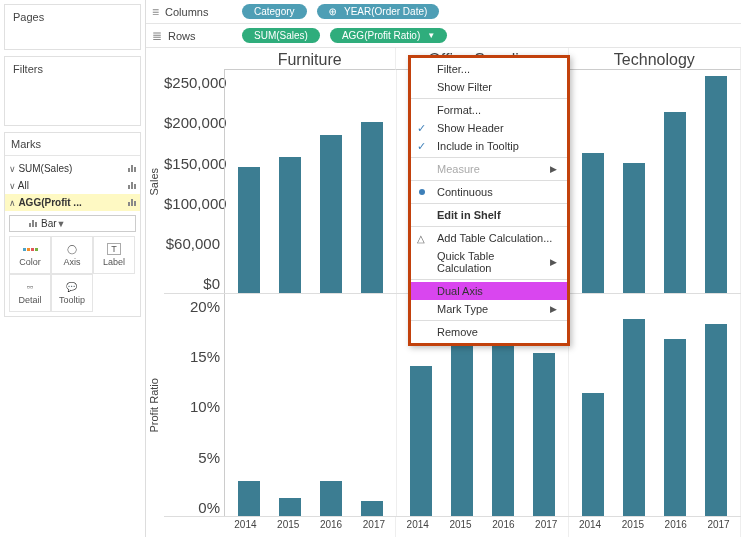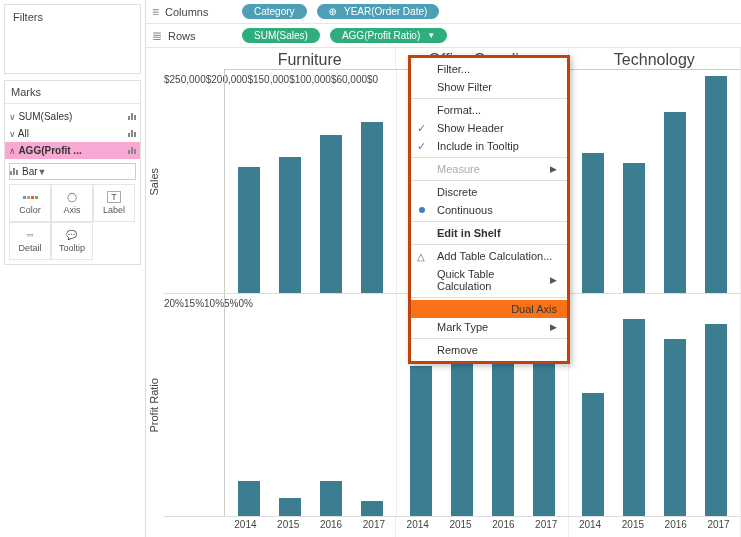--- a/index.html
+++ b/index.html
@@ -2,21 +2,21 @@
 <html><head>
 <meta charset="utf-8">
 <style>
 * { box-sizing: border-box; margin: 0; padding: 0; font-family: Arial, sans-serif; }
 body { font-size: 11px; color: #333; background: #fff; width: 741px; height: 537px; overflow: hidden; position: relative; }
 .main { display: flex; height: 100%; }
 .left-panel { width: 146px; border-right: 1px solid #ddd; padding: 4px; }
 .section { border: 1px solid #e0e0e0; margin-bottom: 6px; padding: 4px; }
 .section-title { font-size: 11px; color: #444; padding: 2px 4px; margin-bottom: 4px; }
 .mark-row { display: flex; justify-content: space-between; align-items: center; padding: 3px 4px; font-size: 10px; }
-.mark-dd { border: 1px solid #ccc; padding: 2px 0; font-size: 10px; width: 100%; display: flex; align-items: center; margin-bottom: 4px; }
+.mark-dd { border: 1px solid #ccc; padding: 2px 19px; font-size: 10px; width: 100%; display: flex; align-items: center; margin-bottom: 4px; }
 .mark-grid { display: flex; flex-wrap: wrap; gap: 0; }
 .mark-cell { width: 42px; height: 38px; border: 1px solid #e5e5e5; display: flex; flex-direction: column; align-items: center; justify-content: center; font-size: 9px; color: #555; gap: 2px; }
 .chevron { font-size: 9px; color: #666; }
 .bars-icon { display: inline-flex; gap: 1px; align-items:flex-end; }
 .bars-icon i { width:2px; background:#888; display:block; }
 .bars-icon i:nth-child(1){height:4px;} .bars-icon i:nth-child(2){height:7px;} .bars-icon i:nth-child(3){height:5px;}
 
 .right-area { flex: 1; display: flex; flex-direction: column; }
 .shelf-row { display: flex; align-items: center; border-bottom: 1px solid #e5e5e5; height: 24px; padding: 0 6px; gap: 10px; }
 .shelf-label { width: 80px; display:flex; align-items:center; gap:6px; color:#444; }
@@ -26,49 +26,53 @@
 .pill.green { background: #2fad7c; }
 .pill .arrow { font-size:8px; margin-left:3px; }
 
 .viz { flex:1; display:flex; }
 .axis-label { writing-mode: vertical-rl; transform: rotate(180deg); text-align:center; font-size:11px; padding:2px; color:#444; }
 .viz-inner { flex:1; display:flex; flex-direction:column; }
 .cat-headers { display:flex; height:22px; }
 .cat-h { flex:1; text-align:center; font-size:16px; border-bottom:1px solid #ccc; padding-top:3px; color:#444; border-right:1px solid #eee;}
 .charts { flex:1; display:flex; flex-direction:column; }
 .chart-band { flex:1; display:flex; border-bottom:1px solid #ddd; }
-.y-col { width:60px; display:flex; flex-direction:row; justify-content:space-between; padding:4px 4px 0 0; text-align:right; font-size:10px; color:#444; }
+.y-col { width:60px; display:flex; flex-direction:column; justify-content:space-between; padding:4px 4px 0 0; text-align:right; font-size:15px; color:#444; }
 .plot { flex:1; display:flex; border-left:1px solid #ccc; }
 .facet { flex:1; display:flex; align-items:flex-end; justify-content:space-around; padding:0 4px; border-right:1px solid #eee; position:relative; }
 .bar { width:22px; background:#3c7d92; }
 .x-axis { display:flex; height:20px; }
 .x-col { width:60px; }
 .x-plot { flex:1; display:flex; }
 .x-facet { flex:1; display:flex; justify-content:space-around; font-size:10px; padding-top:2px; color:#444; border-right:1px solid #eee;}
 .axis-labels-col { width:18px; display:flex; flex-direction:column; }
 
 .ctx-menu { position:absolute; left:408px; top:55px; width:162px; background:#fff; border:3px solid #c2410c; box-shadow:2px 2px 6px rgba(0,0,0,0.25); font-size:11px; z-index:20; padding:2px 0; }
 .ctx-item { padding:3px 10px 3px 26px; position:relative; cursor:default; display:flex; justify-content:space-between; align-items:center; }
 .ctx-item.disabled { color:#aaa; }
-.ctx-item.hl { background:#f97316;justify-content:flex-end; }
+.ctx-item.hl { background:#d946ef; }
 .ctx-sep { border-top:1px solid #ddd; margin:2px 0; }
 .ctx-check { position:absolute; left:6px; color:#3d7fb8; font-size:11px; }
 .ctx-radio { position:absolute; left:8px; width:6px; height:6px; border-radius:50%; background:#3d7fb8; }
 .ctx-tri { position:absolute; left:6px; font-size:10px; color:#666; }
 .sub-arrow { font-size:9px; color:#555; }
 
 .mk-icon { width:14px; height:12px; display:flex; align-items:center; justify-content:center; }
 .icon-color { display:flex; gap:1px; } .icon-color i{width:3px;height:3px;} .icon-color i:nth-child(1){background:#4da3c7;} .icon-color i:nth-child(2){background:#f28e2b;} .icon-color i:nth-child(3){background:#e15759;} .icon-color i:nth-child(4){background:#76b041;}
 </style>
 </head>
 <body>
 
 <div class="main">
   <div class="left-panel">
     <div class="section">
+        <div class="section-title">Pages</div>
+        <div style="height:16px"></div>
+      </div>
+    <div class="section">
         <div class="section-title">Filters</div>
         <div style="height:40px"></div>
       </div>
     <div class="section" style="padding:0">
       <div class="section-title" style="border-bottom:1px solid #e5e5e5;padding:5px 6px">Marks</div>
       <div class="mark-row">
           <span><span class="chevron">∨</span> <span>SUM(Sales)</span></span>
           <span class="bars-icon">
             <i></i>
             <i></i>
@@ -76,21 +80,21 @@
           </span>
         </div>
       <div class="mark-row">
           <span><span class="chevron">∨</span> <span>All</span></span>
           <span class="bars-icon">
             <i></i>
             <i></i>
             <i></i>
           </span>
         </div>
-      <div class="mark-row" style="background:#f9a8d4">
+      <div class="mark-row" style="background:#fef9c3">
           <span><span class="chevron">∧</span> <b>AGG(Profit ...</b></span>
           <span class="bars-icon">
             <i></i>
             <i></i>
             <i></i>
           </span>
         </div>
       <div style="padding:4px">
         <div class="mark-dd">
             <span><span class="bars-icon" style="margin-right:4px">
@@ -283,23 +287,20 @@
       <span class="ctx-check">✓</span>
       <span>Include in Tooltip</span>
     </div>
   <div class="ctx-sep"></div>
   <div class="ctx-item disabled">
       <span>Measure</span>
       <span class="sub-arrow">▶</span>
     </div>
   <div class="ctx-sep"></div>
   <div class="ctx-item">
-      <span>Discrete</span>
-    </div>
-  <div class="ctx-item">
       <span class="ctx-radio"></span>
       <span>Continuous</span>
     </div>
   <div class="ctx-sep"></div>
   <div class="ctx-item">
       <b>Edit in Shelf</b>
     </div>
   <div class="ctx-sep"></div>
   <div class="ctx-item">
       <span class="ctx-tri">△</span>

